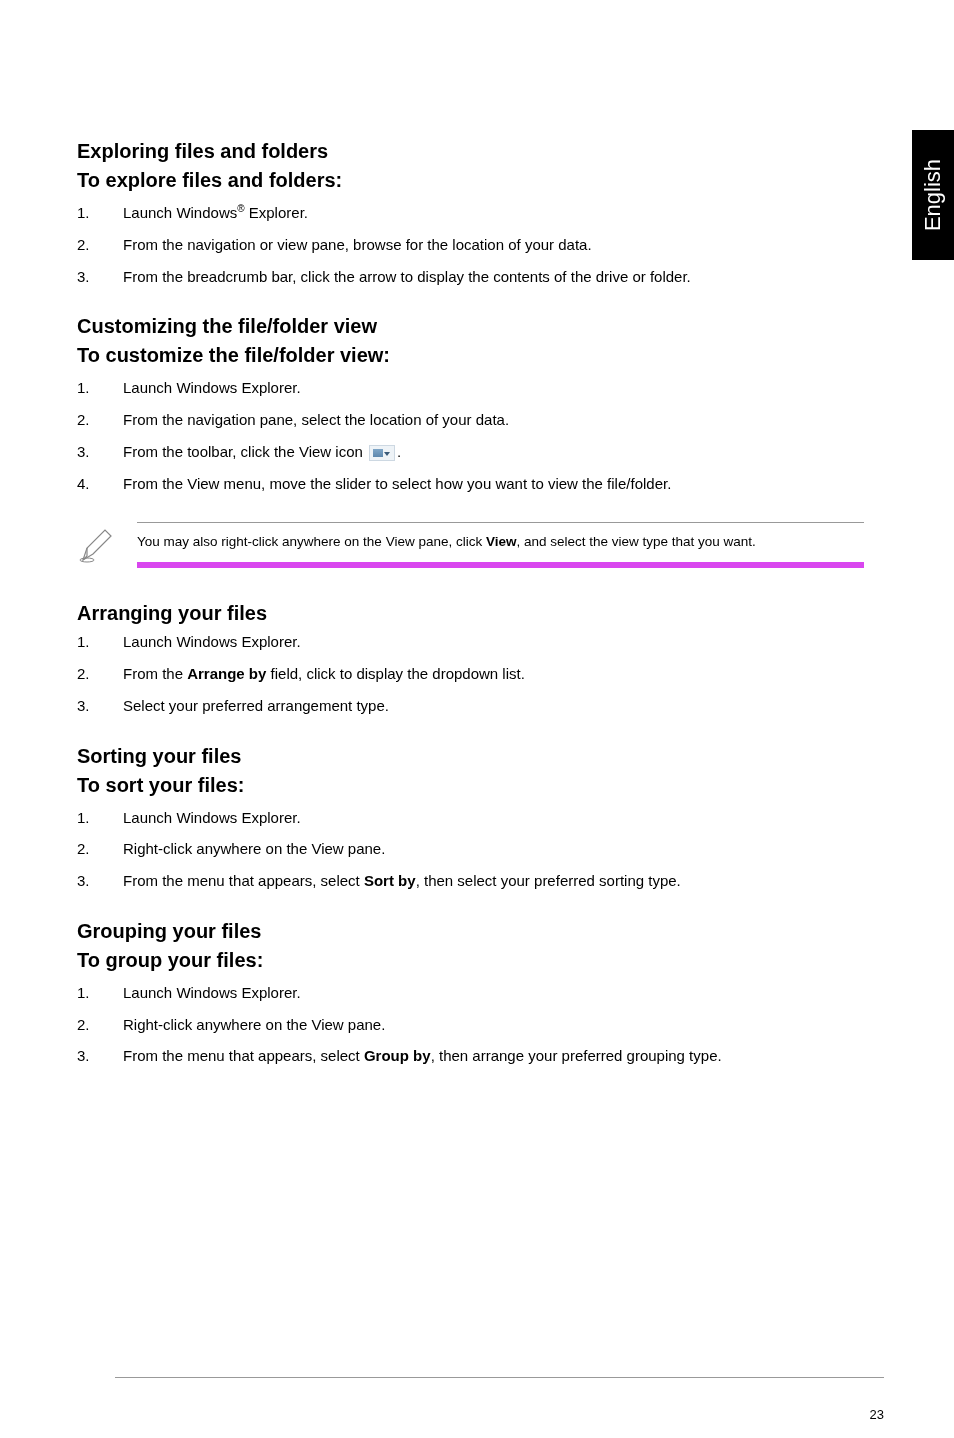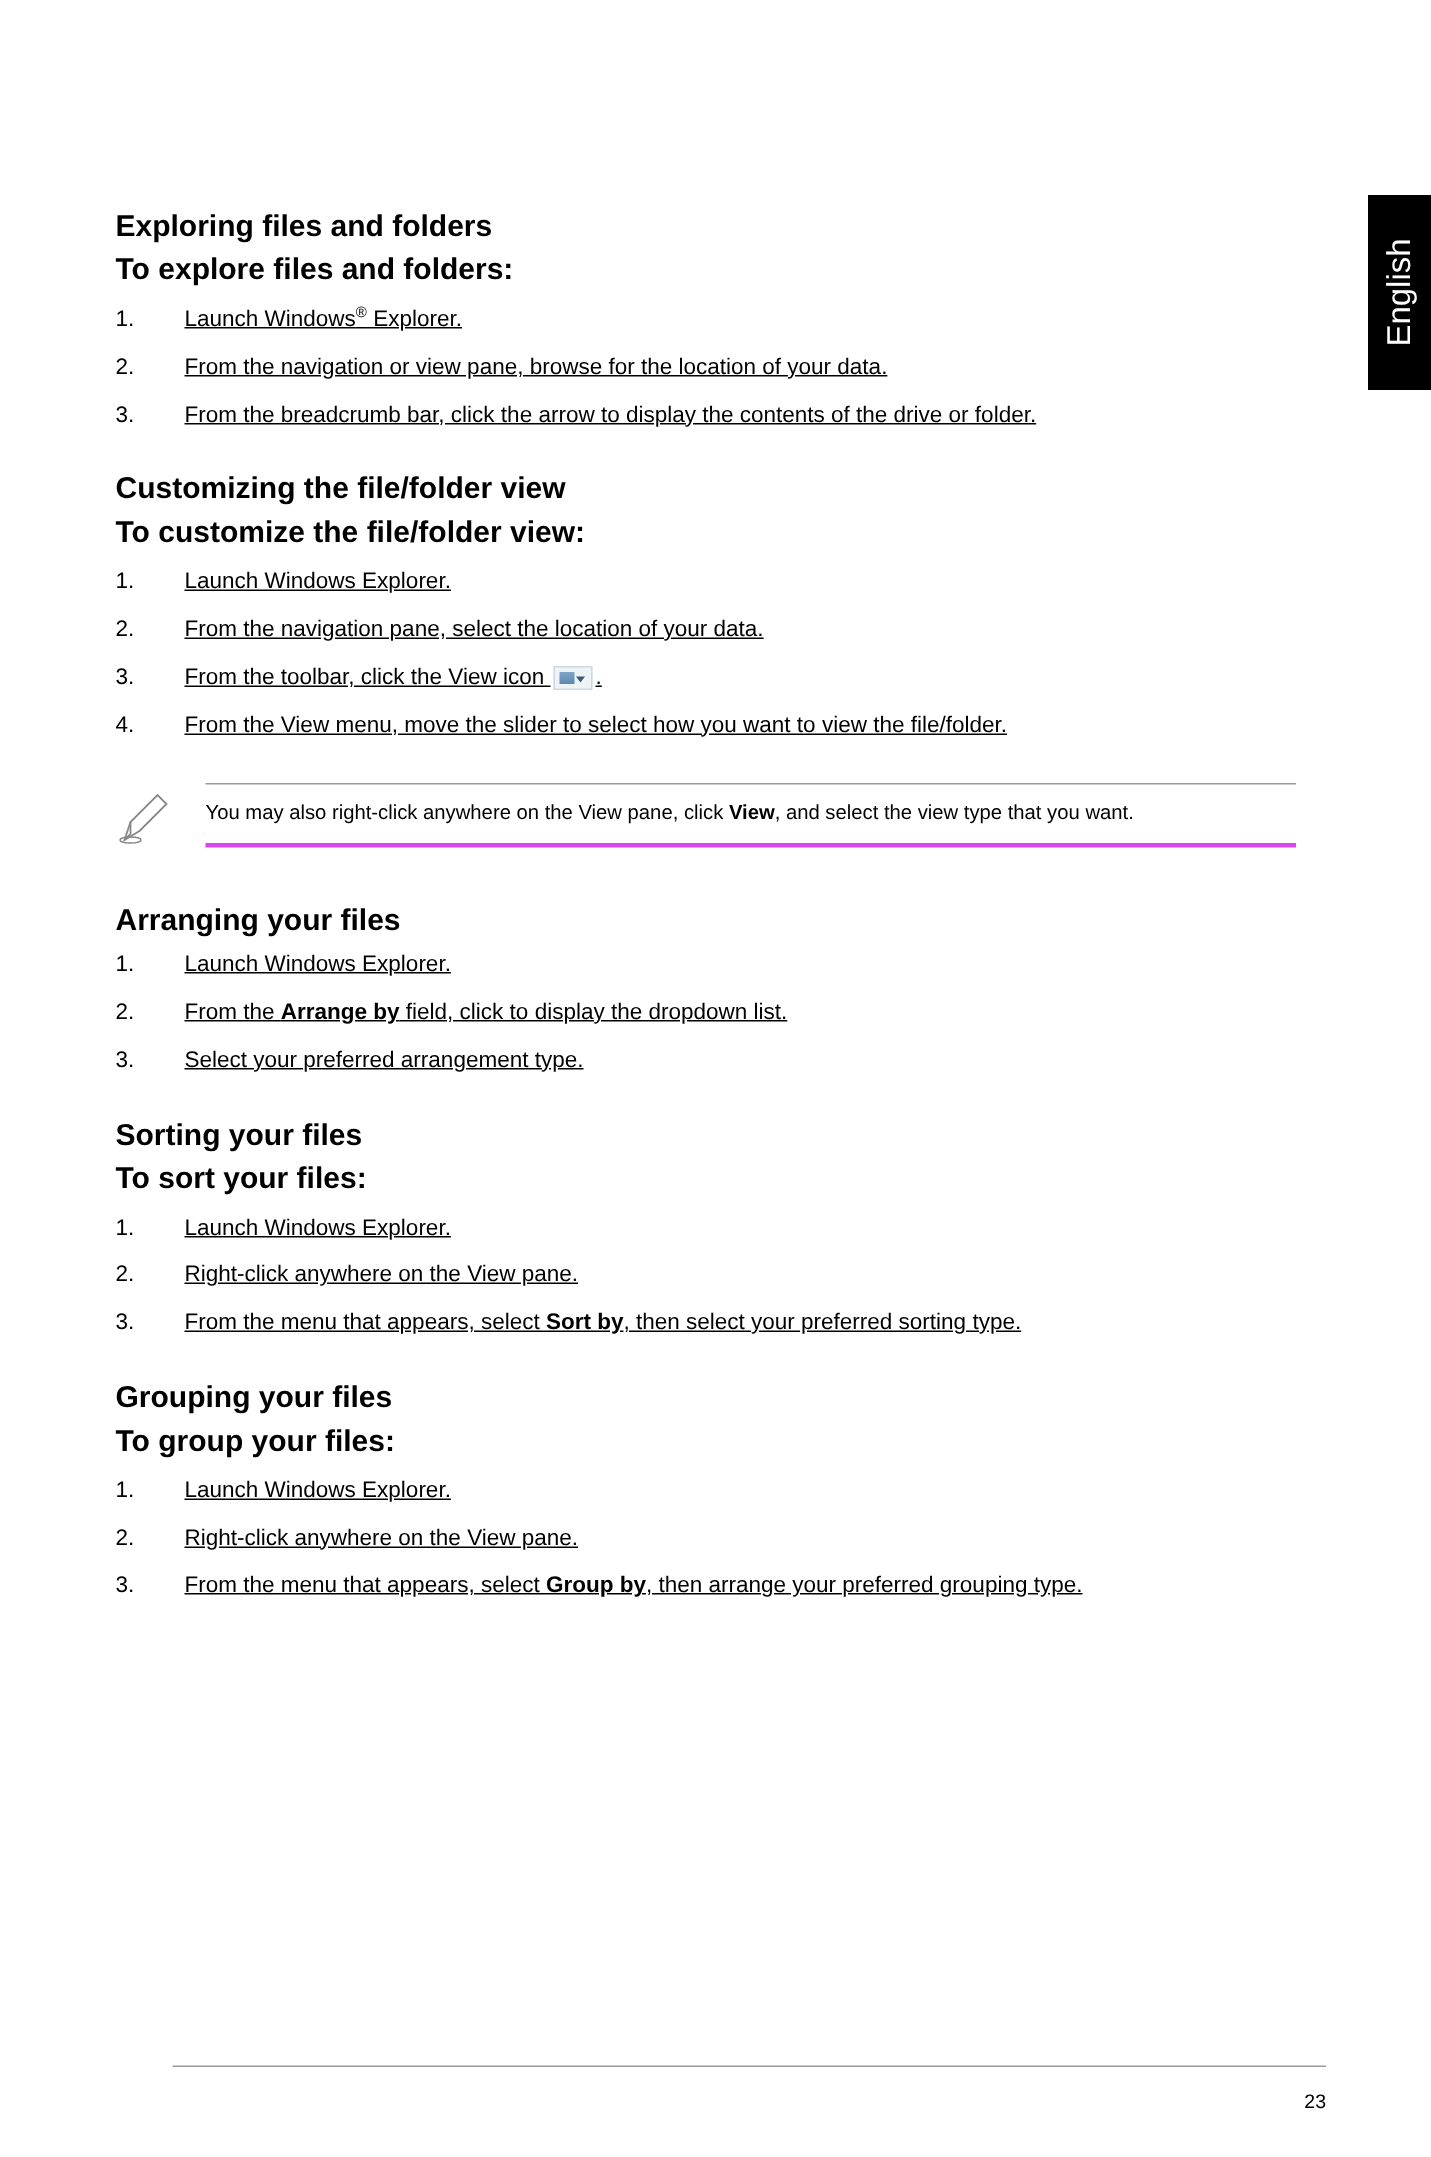--- a/index.html
+++ b/index.html
@@ -50,21 +50,20 @@
     font-size: 15px;
     line-height: 1.45;
     margin-bottom: 10px;
   }
   .step-num {
     width: 46px;
     flex-shrink: 0;
   }
   .step-text {
     flex: 1;
-    text-decoration: underline;
   }
   .step-text .bold { font-weight: bold; text-align: center; }
   .superscript { font-size: 10px; vertical-align: super; }
   .view-icon {
     display: inline-block;
     vertical-align: middle;
     width: 26px;
     height: 16px;
     background: #eef3f7;
     border: 1px solid #cdd8e2;
@@ -93,37 +92,37 @@
     align-items: flex-start;
   }
   .note-icon {
     width: 60px;
     flex-shrink: 0;
     padding-top: 4px;
   }
   .note-body {
     flex: 1;
     border-top: 1px solid #999;
-    border-bottom: 3px solid #d946ef;
+    border-bottom: 6px solid #d946ef;
     padding: 10px 0;
     font-size: 13.5px;
     line-height: 1.4;
   }
   .note-body .bold { font-weight: bold; }
   .section-gap { margin-top: 28px; }
   .footer-line {
     position: absolute;
     bottom: 60px;
     left: 115px;
     right: 70px;
     border-top: 1px solid #999;
   }
   .page-num {
     position: absolute;
-    bottom: 30px;
+    bottom: 16px;
     right: 70px;
     font-size: 13px;
   }
 </style>
 </head>
 <body>
 
 <div class="side-tab">
   <span>English</span>
 </div>

